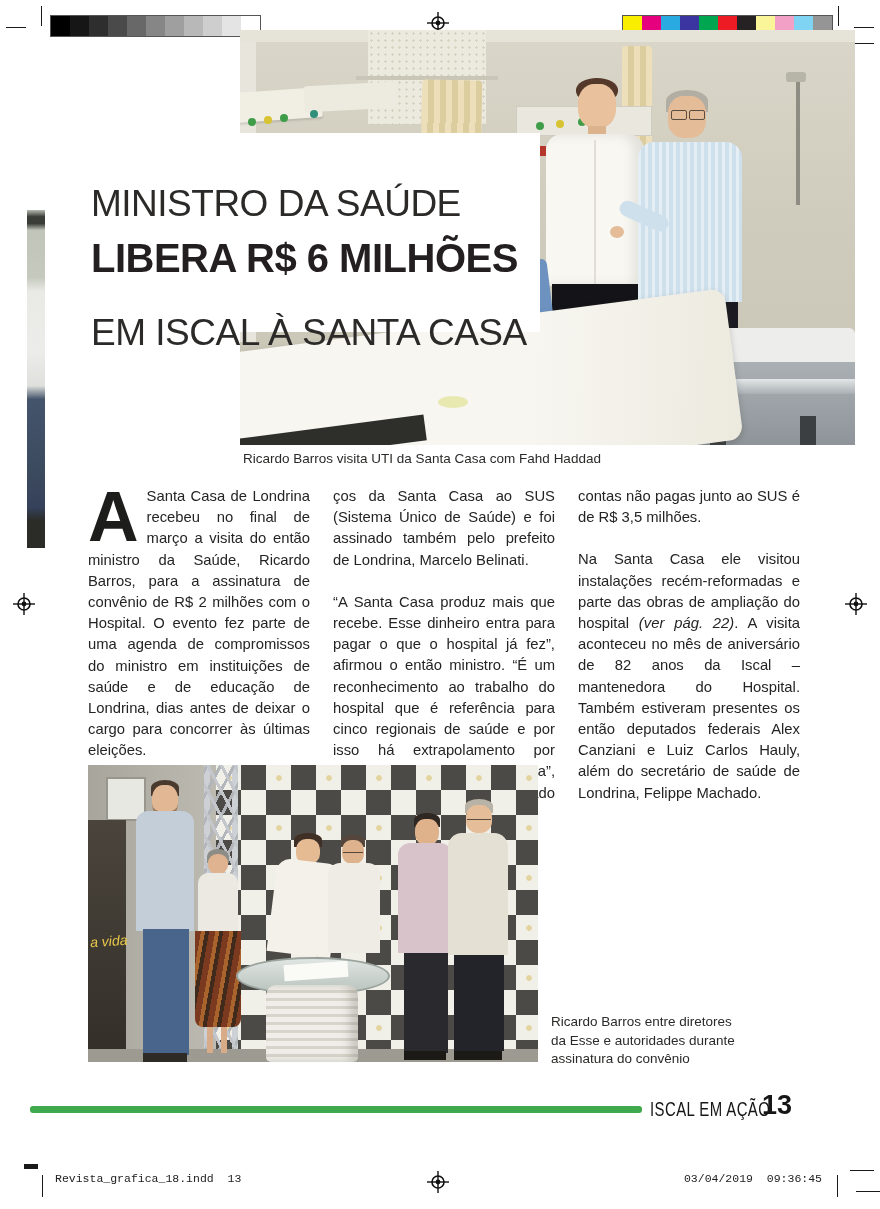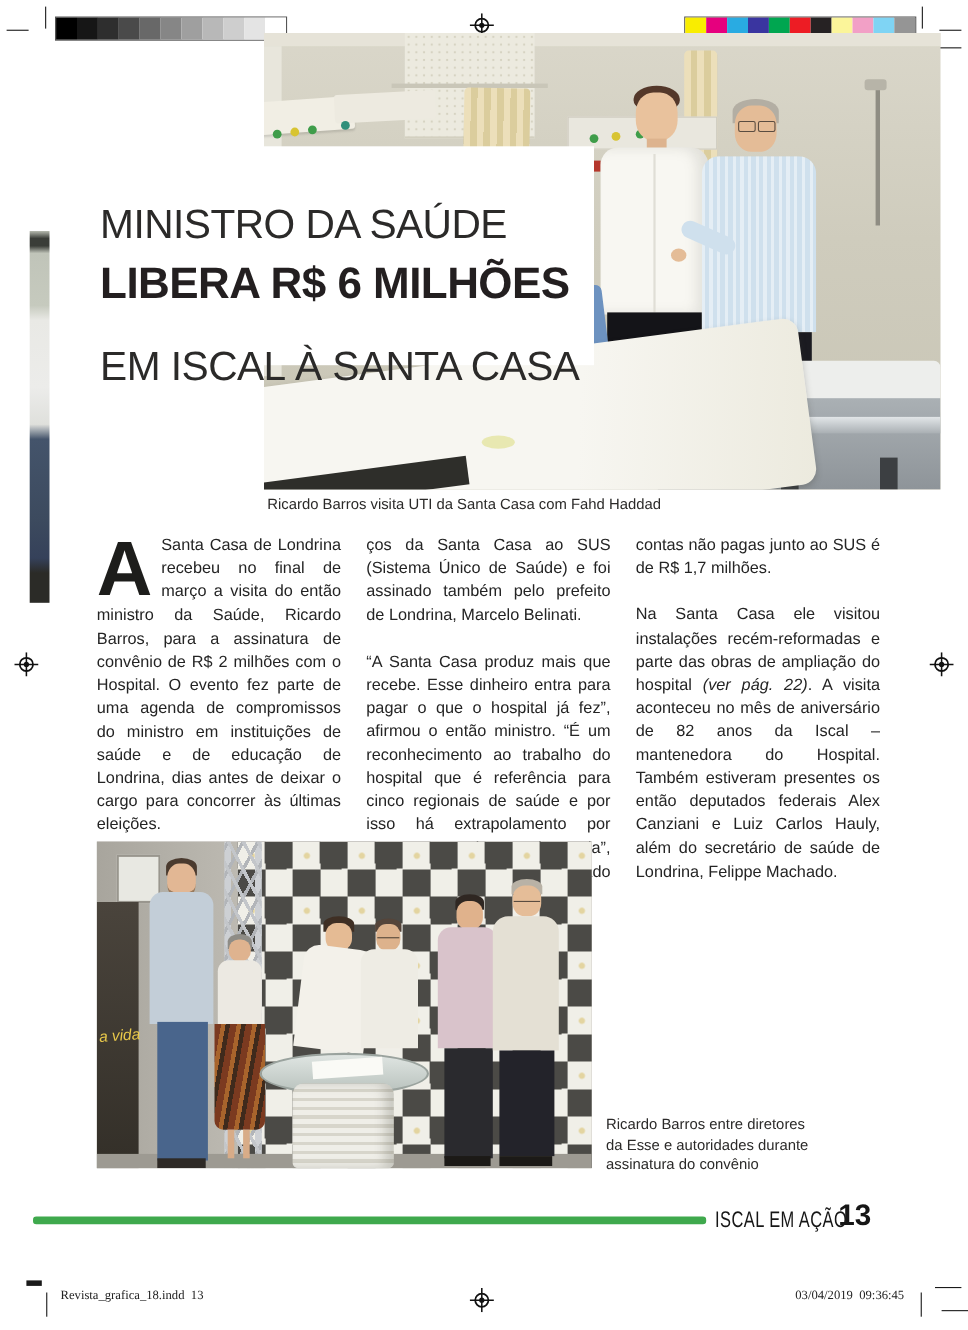--- a/index.html
+++ b/index.html
@@ -44,21 +44,21 @@
       linear-gradient(90deg,#cdd0d4 0 6px,transparent 6px 28px,#cdd0d4 28px 34px);}
   .wicker{background:repeating-linear-gradient(0deg,#efeee8 0 5px,#d7d5cb 5px 8px);
           border-radius:10px 10px 5px 5px;box-shadow:inset -8px 0 10px rgba(90,90,80,.25);}
   .banner-text{color:#e8c84a;font-style:italic;font-size:14px;transform:rotate(-4deg);}
   
   .footer-rule{position:absolute;left:30px;top:1106px;width:612px;height:7px;border-radius:3px;}
   .footer-label{position:absolute;left:650px;top:1099px;font-size:18px;letter-spacing:0.5px;
                 transform:scale(0.83,1.14);transform-origin:left center;white-space:nowrap;color:#161616;}
   .page-num{position:absolute;left:762px;top:1090px;font-size:27px;font-weight:700;color:#161616;}
   
-  .slug{position:absolute;top:1172px;font-family:Liberation Serif, serif;font-size:11.5px;color:#222;}
+  .slug{position:absolute;top:1172px;font-family:Liberation Mono, monospace;font-size:11.5px;color:#222;}
 </style>
 </head>
 <body>
 
 <div class="canvas">
 
   <div class="crop" style="left:41px;top:6px;width:1px;height:20px;"></div>
   <div class="crop" style="left:6px;top:27px;width:20px;height:1px;"></div>
   <div class="crop" style="left:838px;top:6px;width:1px;height:20px;"></div>
   <div class="crop" style="left:854px;top:27px;width:20px;height:1px;"></div>
@@ -191,21 +191,21 @@
   <div class="columns">
     <div class="col">
       <p><span class="dropcap">A</span><span>Santa Casa de Londrina recebeu no final de março a visita do então ministro da Saúde, Ricardo Barros, para a assinatura de convênio de R$ 2 milhões com o Hospital. O evento fez parte de uma agenda de compromissos do ministro em instituições de saúde e de educação de Londrina, dias antes de deixar o cargo para concorrer às últimas eleições.</span></p>
       <p>O convênio é um incremento no contrato de prestação de servi-</p>
     </div>
     <div class="col">
       <p>ços da Santa Casa ao SUS (Sistema Único de Saúde) e foi assinado também pelo prefeito de Londrina, Marcelo Belinati.</p>
       <p>“A Santa Casa produz mais que recebe. Esse dinheiro entra para pagar o que o hospital já fez”, afirmou o então ministro. “É um reconhecimento ao trabalho do hospital que é referência para cinco regionais de saúde e por isso há extrapolamento por excesso de demanda”, completou. O saldo acumulado atual de</p>
     </div>
     <div class="col">
-      <p>contas não pagas junto ao SUS é de R$ 1,7 milhões.</p>
+      <p>contas não pagas junto ao SUS é de R$ 3,5 milhões.</p>
       <p><span>Na Santa Casa ele visitou instalações recém-reformadas e parte das obras de ampliação do hospital </span><span class="ital">(ver pág. 22)</span><span>. A visita aconteceu no mês de aniversário de 82 anos da Iscal – mantenedora do Hospital. Também estiveram presentes os então deputados federais Alex Canziani e Luiz Carlos Hauly, além do secretário de saúde de Londrina, Felippe Machado.</span></p>
     </div>
   </div>
 
   <div class="abs scene2">
     <div class="abs" style="left:0;top:0;width:130px;height:297px;background:linear-gradient(90deg,#a8a59d,#bdbab2);"></div>
     <div class="abs" style="left:18px;top:12px;width:36px;height:40px;background:#e8e8e2;border:2px solid #99968e;"></div>
     <div class="abs checker" style="left:128px;top:0;width:322px;height:297px;"></div>
     <div class="abs" style="left:0;top:55px;width:38px;height:242px;background:linear-gradient(180deg,#4a443c,#332f28);"></div>
     <div class="abs banner-text" style="left:2px;top:168px;">a vida</div>

